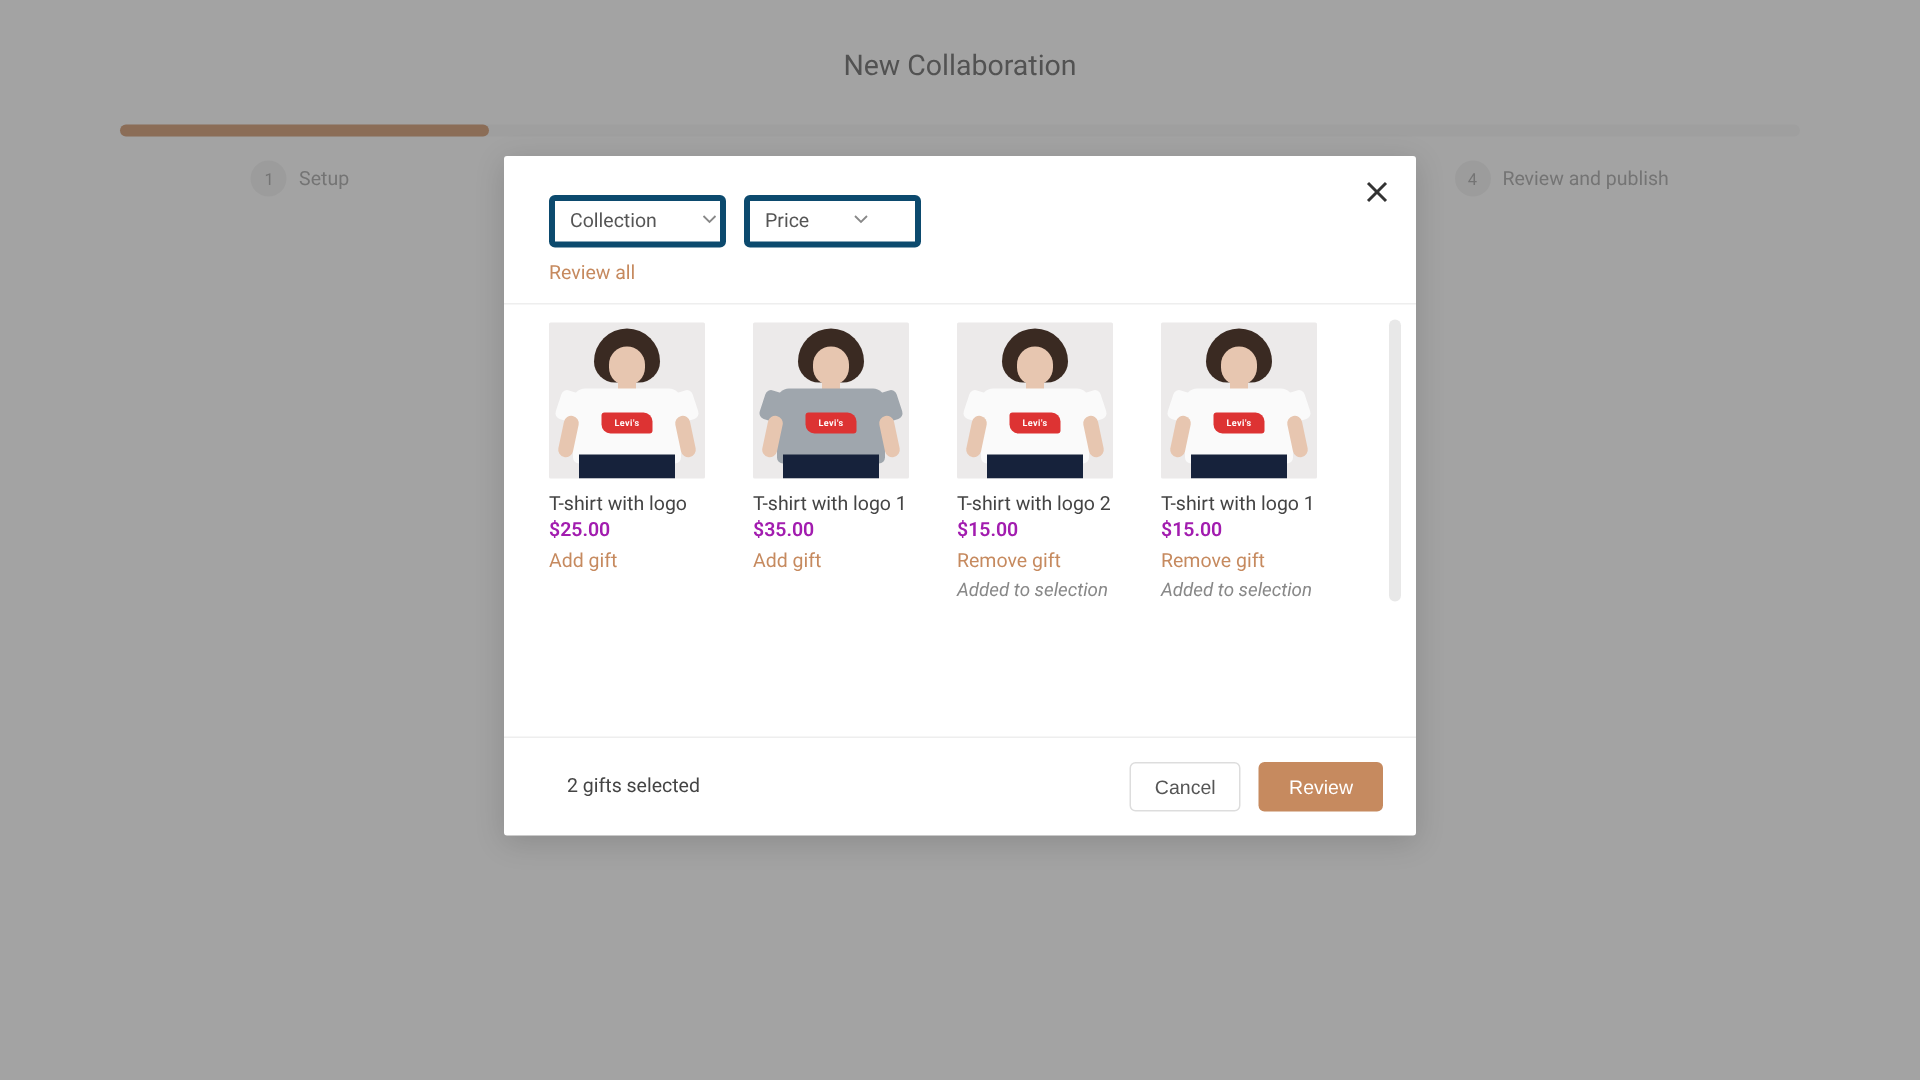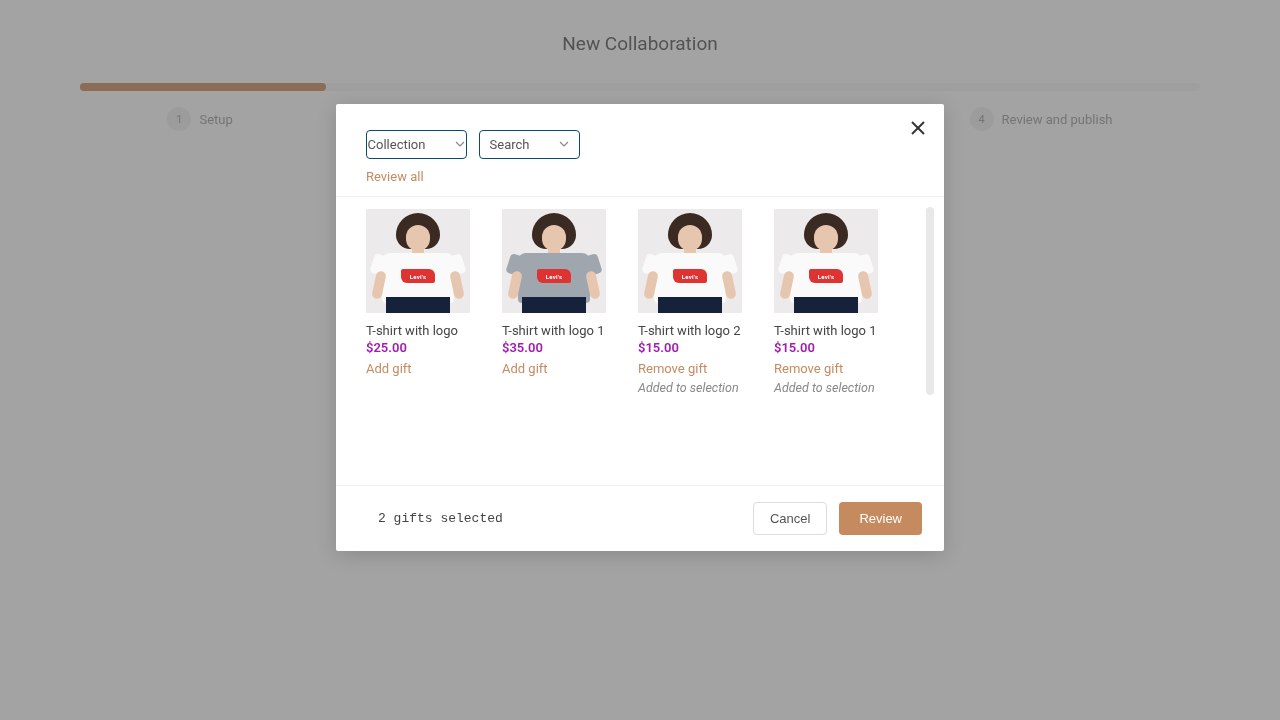--- a/index.html
+++ b/index.html
@@ -133,30 +133,30 @@
     font-size: 13px;
     cursor: pointer;
   }
 
   .filters-row {
     display: flex;
     gap: 12px;
     margin-top: 10px;
   }
   .dropdown {
-    border: 1px solid #0c4a6e;
+    border: 4px solid #0c4a6e;
     border-radius: 4px;
     padding: 6px 10px;
     font-size: 13px;
     color: #555;
     display: flex;
     align-items: center;
-    justify-content: center;
+    justify-content: flex-start;
     gap: 30px;
-    width: 101px;
+    width: 118px;
     cursor: pointer;
   }
   .dropdown svg { width: 10px; height: 10px; stroke: #888; fill: none; }
 
   .select-all {
     margin-top: 10px;
     color: #c68a5f;
     font-size: 13px;
     cursor: pointer;
   }
@@ -246,21 +246,21 @@
   }
   .footer-right { display:flex; gap:12px; }
   .cancel-btn {
     border:1px solid #ddd; background:#fff; color:#555;
     padding:8px 16px; border-radius:4px; font-size:13px; cursor:pointer;text-align:center;
   }
   .review-btn {
     background:#c68a5f; color:#fff; border:none;
     padding:8px 20px; border-radius:4px; font-size:13px; cursor:pointer;
   }
-  .selected-text { font-size:13px; color:#444; padding-left:20px;font-family:Liberation Mono, monospace;}
+  .selected-text { font-size:13px; color:#444; padding-left:20px;}
 </style>
 </head>
 <body>
 
 <div class="page-title">New Collaboration</div>
 
 <div class="stepper-wrap">
   <div class="progress-track">
     <div class="progress-fill"></div>
   </div>
@@ -299,21 +299,21 @@
     <div class="modal-header">
 
       <div class="filters-row">
         <div class="dropdown">
           <span>Collection</span>
           <span><svg viewBox="0 0 10 10">
                 <polyline points="1,3 5,7 9,3" stroke-width="1.2"></polyline>
               </svg></span>
         </div>
         <div class="dropdown">
-          <span>Search</span>
+          <span>Price</span>
           <span><svg viewBox="0 0 10 10">
                 <polyline points="1,3 5,7 9,3" stroke-width="1.2"></polyline>
               </svg></span>
         </div>
       </div>
 
       <div class="select-all">Review all</div>
     </div>
 
     <div class="divider"></div>

